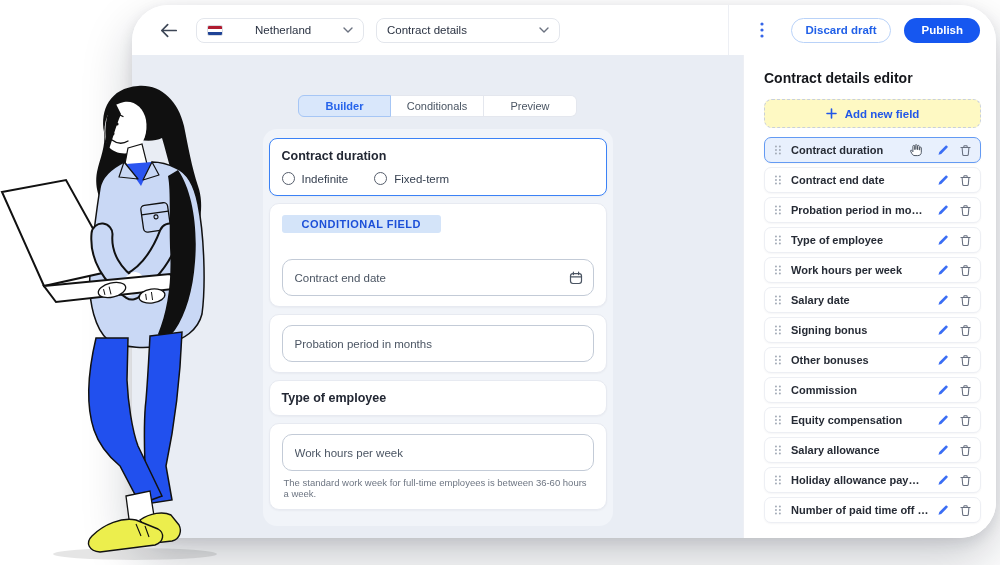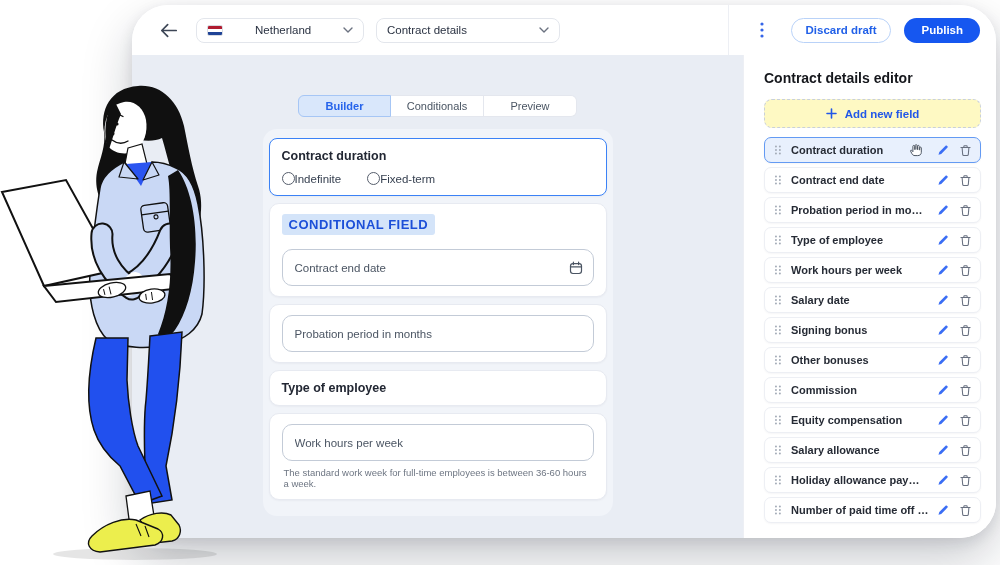--- a/index.html
+++ b/index.html
@@ -51,26 +51,26 @@
   .tab:first-child { border-left-width:1px; border-radius:6px 0 0 6px; }
   .tab:last-child { border-radius:0 6px 6px 0; }
   .tab.active { background:#d9e7fb; border-color:#a6c6f5; color:#2563eb; font-weight:bold; }
 
   
   .sheet { width:350px; margin:12px auto 0; background:#f1f4f9; border-radius:14px; padding:9px 6px; }
   .fcard { background:#fff; border:1px solid #e7eaf1; border-radius:10px; padding:10px 12px; margin-bottom:7px; box-shadow:0 1px 2px rgba(16,24,40,.04); }
   .fcard.highlight { border:1.5px solid #3b82f6; border-radius:8px; }
   .flabel { font-size:12.5px; font-weight:bold; color:#222733; }
   .radio-row { display:flex; align-items:center; gap:26px; margin-top:9px; }
-  .radio-opt { display:flex; align-items:flex-end; cursor:pointer; }
+  .radio-opt { display:flex; align-items:flex-end; gap:7px; cursor:pointer; }
   .radio-circle { width:13px; height:13px; border:1.5px solid #565e6c; border-radius:50%; background:#fff; flex-shrink:0; }
   .radio-opt span.rlbl { font-size:11.5px; color:#374151; }
   .badge {
-    display:inline-block; background:#d4e4f9; color:#1c4fd8; font-size:13px; font-weight:bold;
-    letter-spacing:.5px; padding:3px 7px; border-radius:3px; margin-bottom:14px;
+    display:inline-block; background:#d4e4f9; color:#1c4fd8; font-size:11px; font-weight:bold;
+    letter-spacing:.5px; padding:3px 20px; border-radius:3px; margin-bottom:26px;
   }
   .tinput { position:relative; }
   .tinput input {
     width:100%; height:37px; border:1px solid #c3cbd7; border-radius:10px; padding:0 34px 0 12px;
     font-size:11.5px; color:#3f4754; font-family:"Liberation Sans", sans-serif; background:#fff; outline:none;
   }
   .tinput input::placeholder { color:#4b5563; opacity:1; }
   .tinput .in-icon { position:absolute; right:11px; top:50%; transform:translateY(-50%); display:flex; }
   .helper { font-size:9.5px; color:#6e7683; margin:6px 2px 0; }
 

